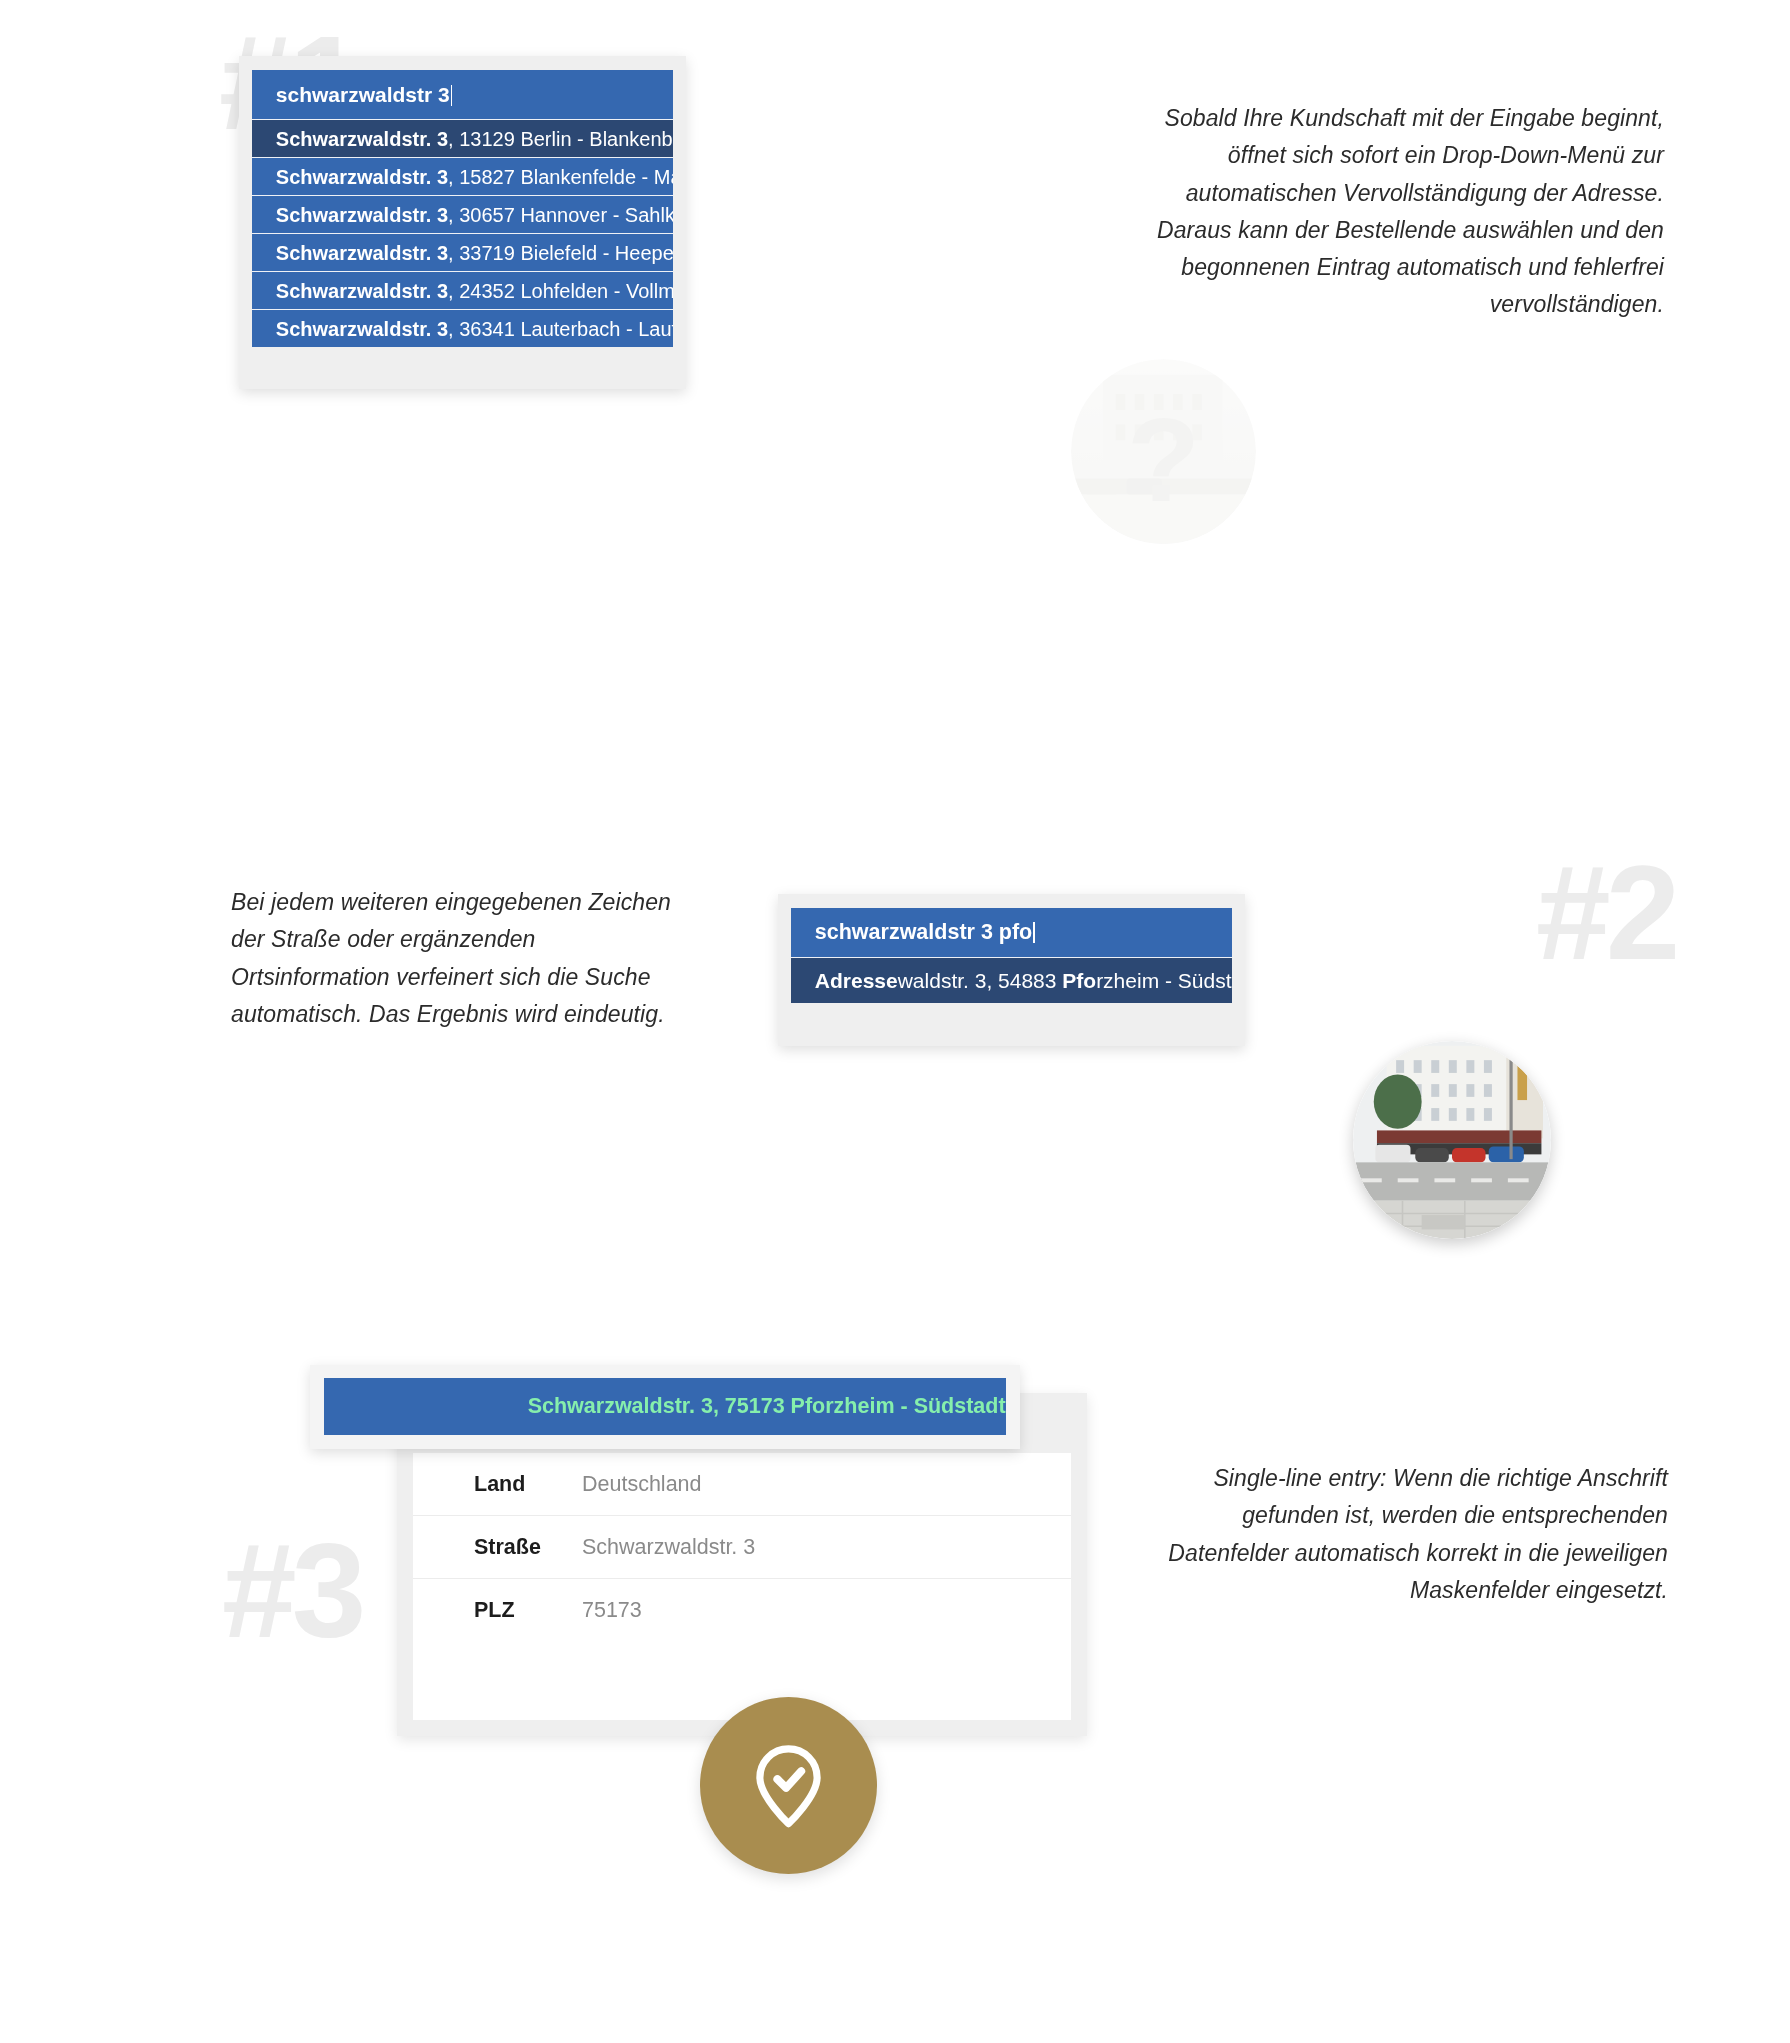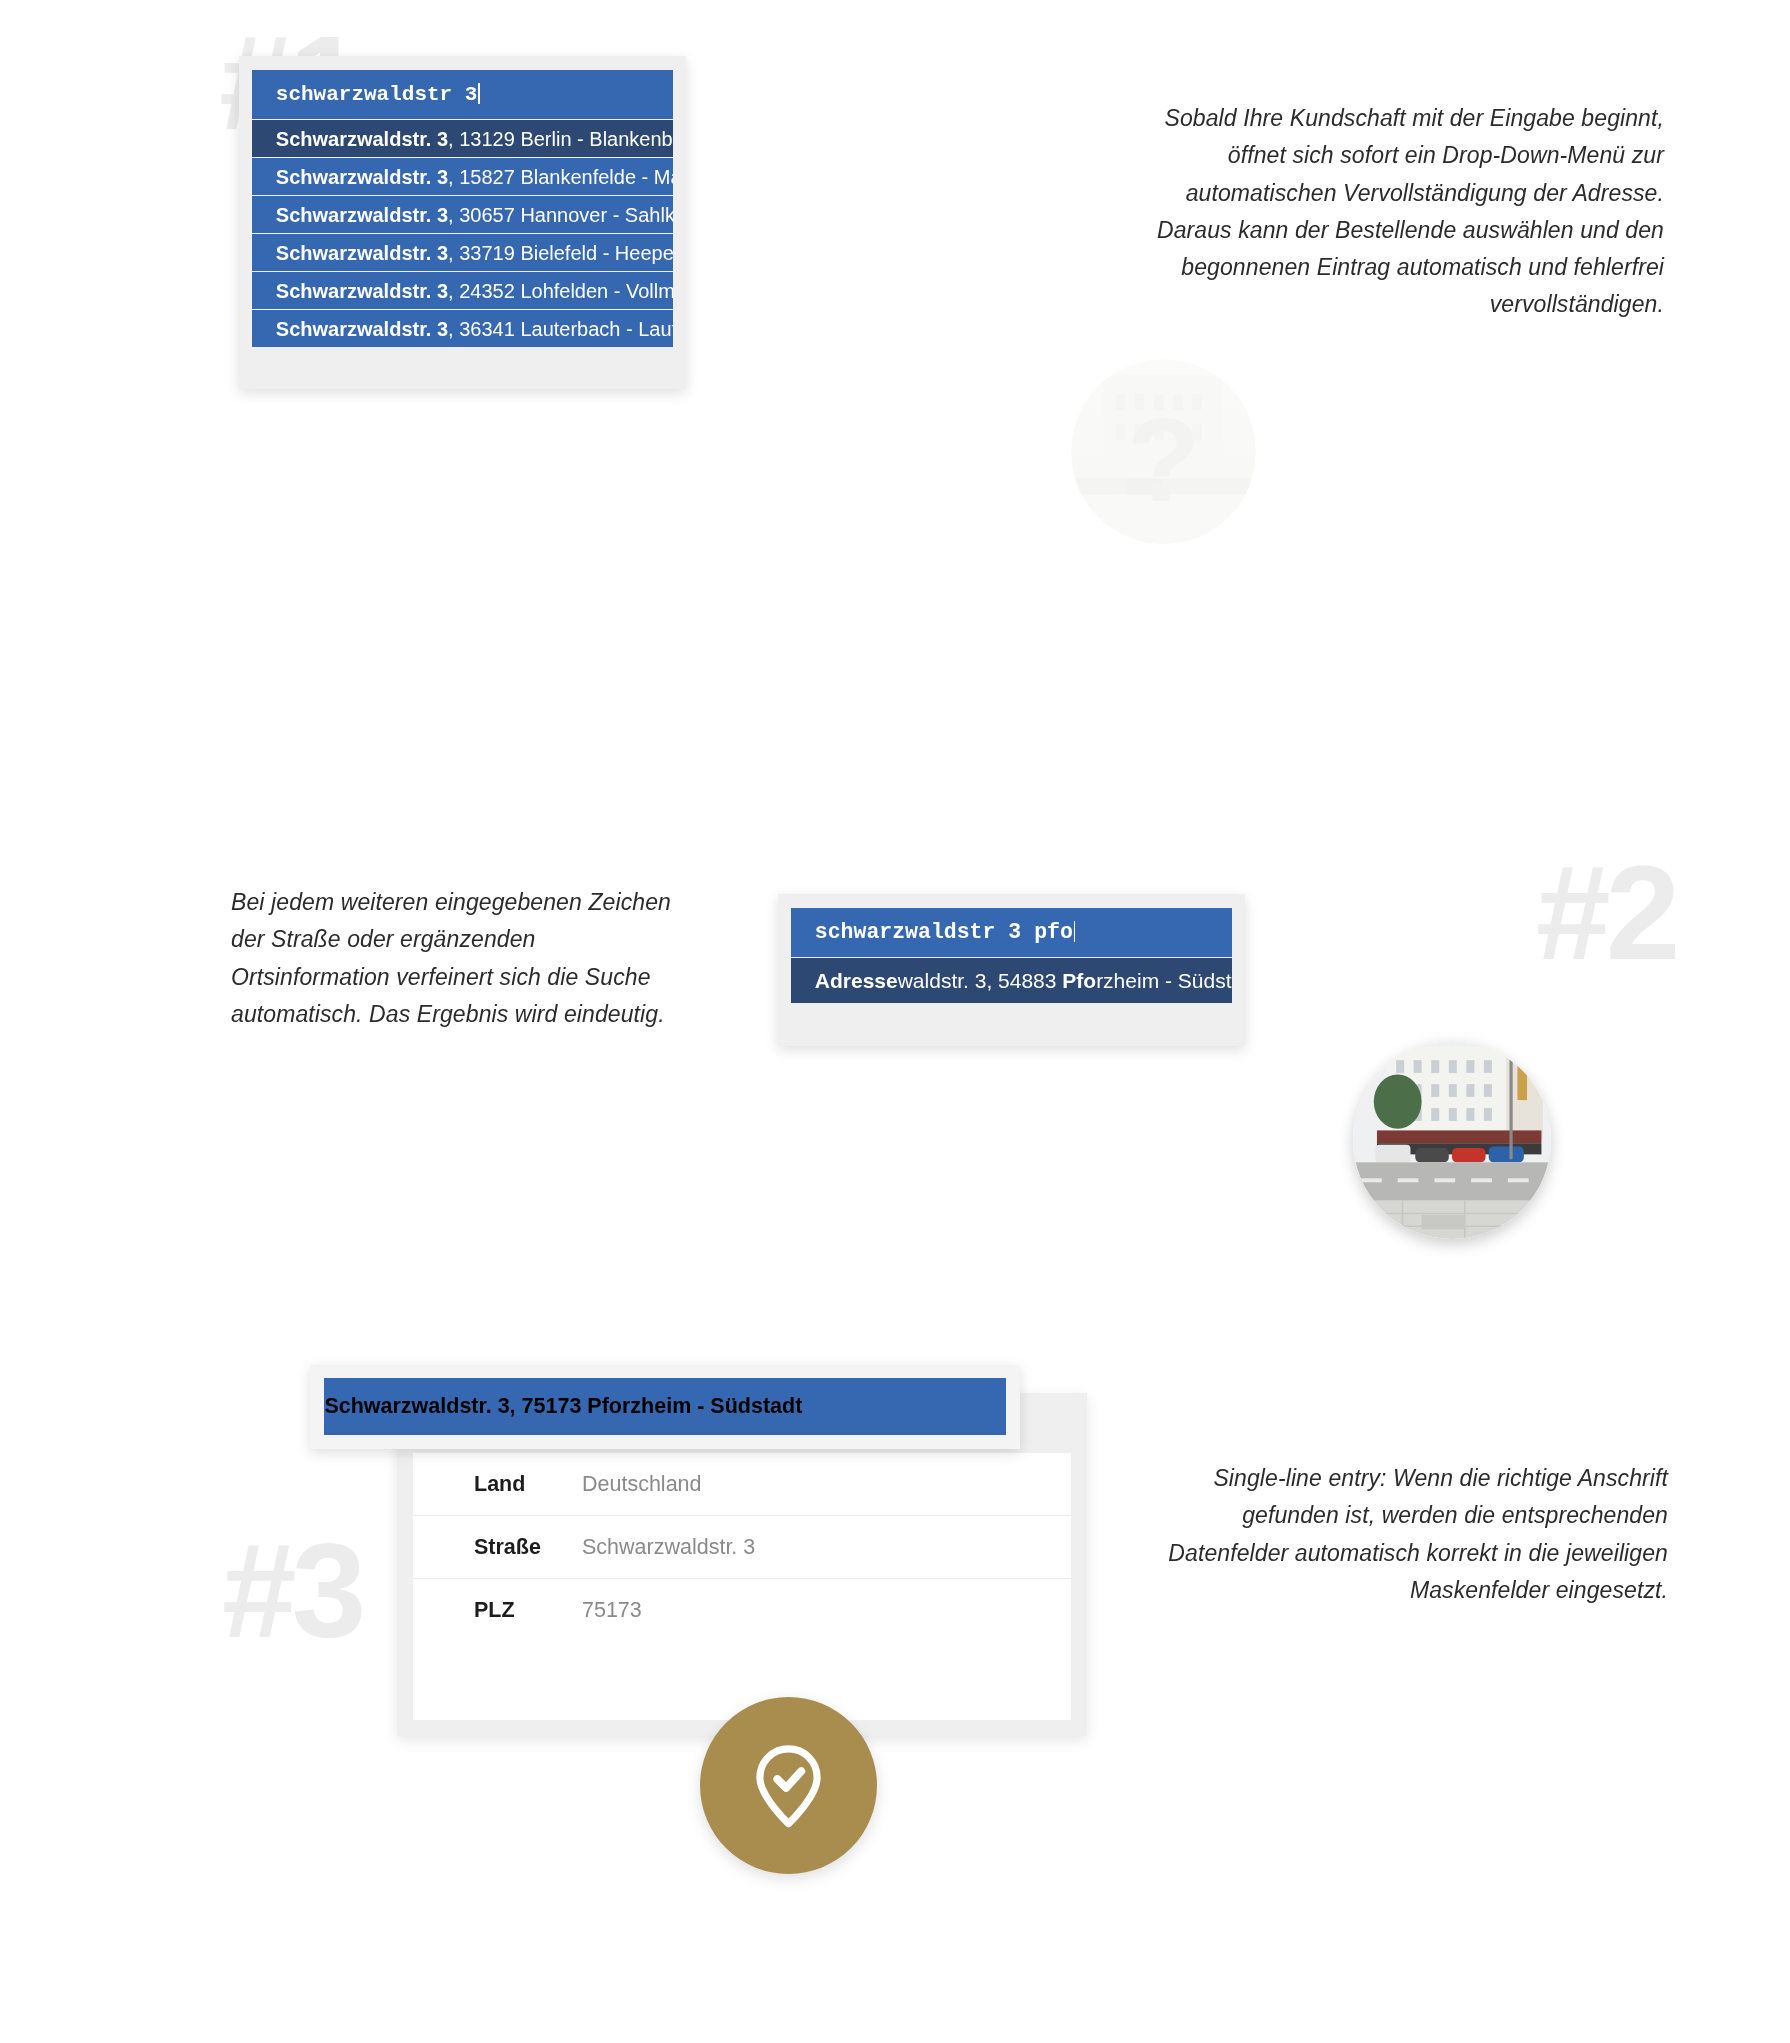--- a/index.html
+++ b/index.html
@@ -56,21 +56,20 @@
     background: #3568b0;
     color: #ffffff;
     font-weight: bold;
     font-size: 21px;
     height: 49px;
     line-height: 49px;
     padding: 0 4px 0 24px;
     position: relative;
     white-space: nowrap;
     overflow: hidden;
-    font-family: Liberation Mono, monospace;
   }
   .sb-input .caret {
     display: inline-block;
     width: 1.6px;
     height: 21.5px;
     background: #ffffff;
     vertical-align: -4px;
     margin-left: 0.8px;
   }
 
@@ -107,26 +106,26 @@
   }
   #step3-header-shell {
     position: absolute;
     left: 310px; top: 1365px; width: 710px; height: 84px;
     background: #f4f4f4;
     box-shadow: 0 4px 12.8px rgba(0,0,0,.13);
     padding: 12.8px 14.4px;
   }
   #step3-header-bar {
     background: #3568b0;
-    color: #000000;
+    color: #86efac;
     font-weight: bold;
     font-size: 21.5px;
     height: 57px;
     line-height: 57px;
-    text-align: left;
+    text-align: right;
     white-space: nowrap;
   }
 
   .field-row {
     display: flex;
     align-items: center;
     height: 63px;
     border-bottom: 1.6px solid #ececec;
     padding-left: 61px;
   }

